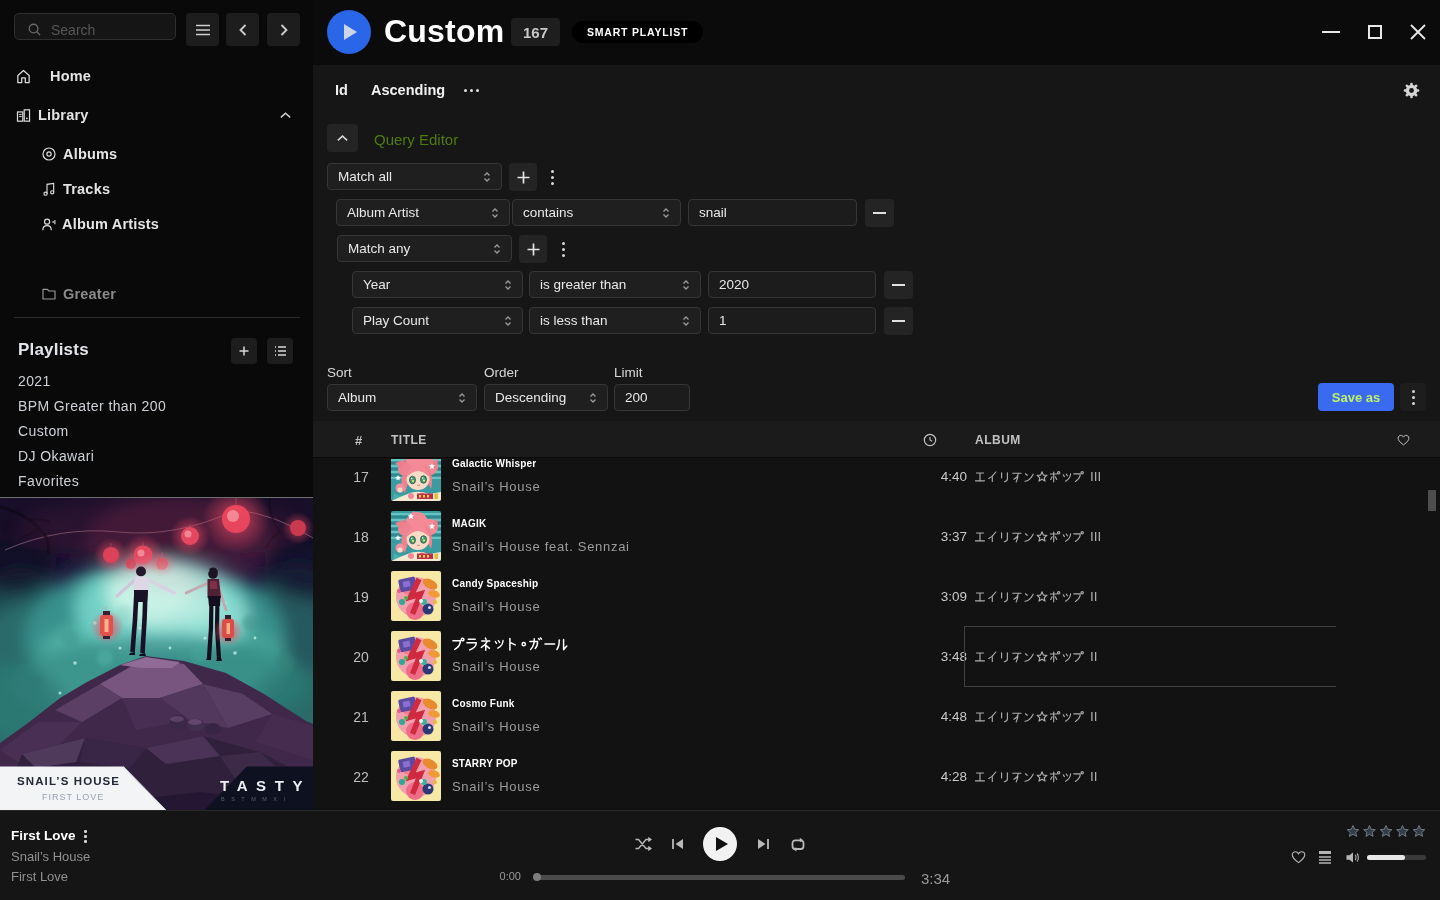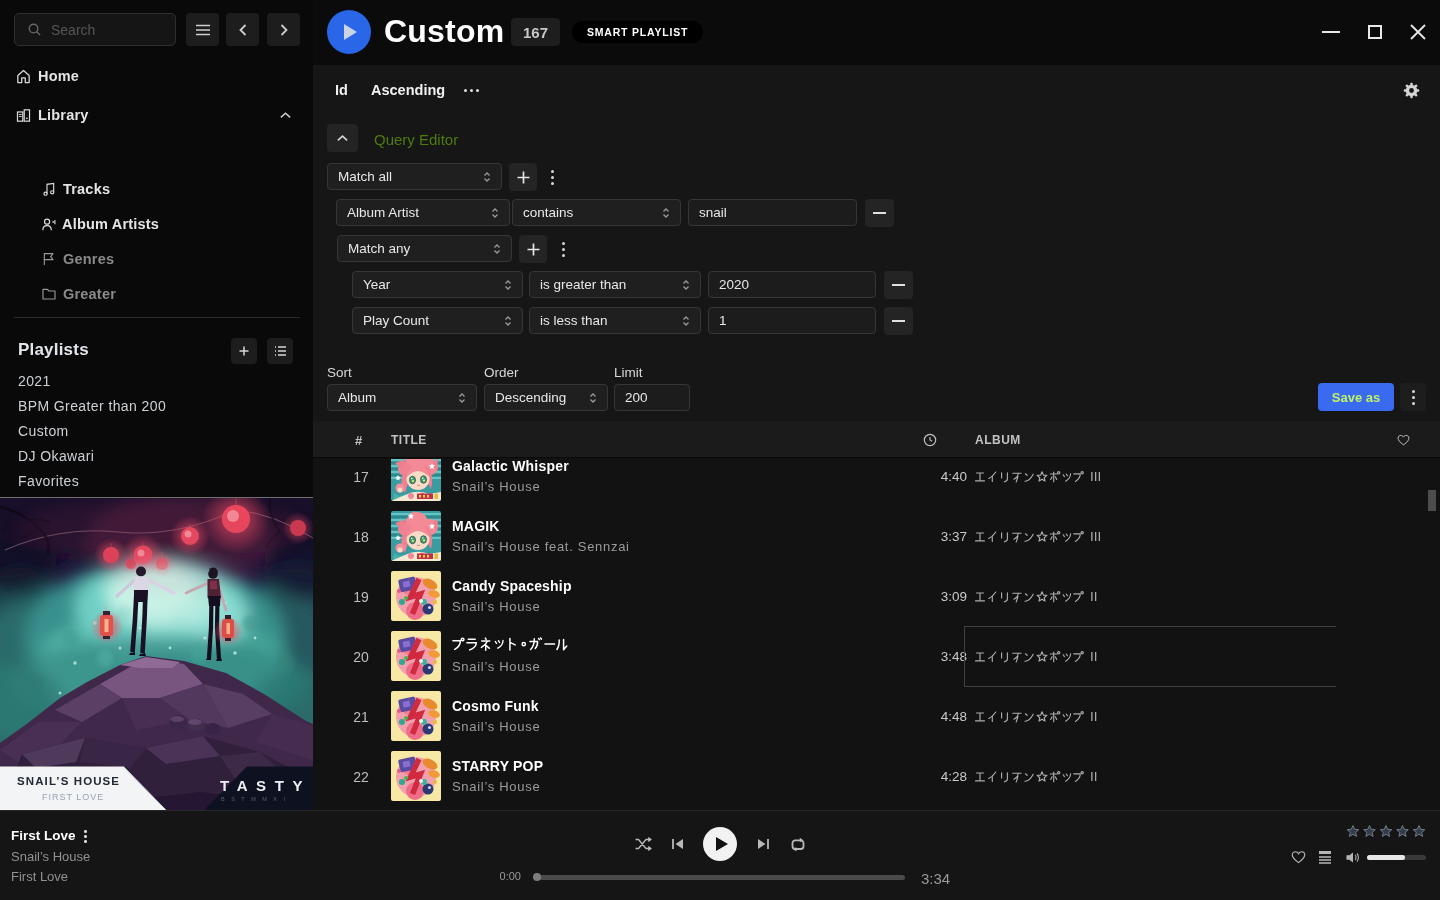--- a/index.html
+++ b/index.html
@@ -27,21 +27,21 @@
 
   .navitem { position:absolute; left:0; width:313px; height:34px; display:flex; align-items:center; }
   .navitem .txt { font-weight:bold; font-size:14.5px; letter-spacing:.2px; }
   .bright { color:#e4e4e4; }
   .dim { color:#8a8a8a; }
   .plitem { position:absolute; left:18px; color:#cdd1d6; font-size:14px; letter-spacing:.4px; }
 
   .row { position:absolute; left:0; width:1127px; height:60px; }
   .rnum { position:absolute; left:30px; width:36px; text-align:center; top:22px; color:#bdbdbd; font-size:14px; }
   .rthumb { position:absolute; left:78px; top:4px; width:50px; height:50px; border-radius:2px; overflow:hidden; }
-  .rtitle { position:absolute; left:139px; top:11px; color:#ffffff; font-weight:bold; font-size:14px; letter-spacing:.2px; }
+  .rtitle { position:absolute; left:139px; top:11px; color:#ffffff; font-weight:bold; font-size:10px; letter-spacing:.2px; }
   .rsub { position:absolute; left:139px; top:32px; color:#9b9b9b; font-size:13px; letter-spacing:.7px; }
   .rdur { position:absolute; left:578px; width:76px; top:22px; text-align:right; color:#c9c9c9; font-size:13.5px; }
   .ralb { position:absolute; left:662px; top:22px; color:#ababab; font-size:13.5px; display:flex; align-items:center; gap:5px; }
   .kt g { fill:none; stroke:currentColor; stroke-width:1.15; stroke-linecap:round; stroke-linejoin:round; }
 </style>
 </head>
 <body>
 
 <svg width="0" height="0" style="position:absolute;">
 <defs>
@@ -147,21 +147,21 @@
   <circle cx="33" cy="31" r="3" fill="#38b39f"></circle>
   <circle cx="8" cy="20" r="2" fill="#e8578a"></circle>
   <circle cx="30" cy="30" r="2" fill="#f7f3ea"></circle>
   <circle cx="44" cy="31" r="2" fill="#e8b93a"></circle>
 </g>
 </defs>
 </svg>
 
 <div id="sidebar">
 
-  <div class="abs" style="left:14px;top:13px;width:162px;height:33px;background:#151515;border:1px solid #2f2f2f;border-radius:5px;">
+  <div class="abs" style="left:14px;top:13px;width:162px;height:27px;background:#151515;border:1px solid #2f2f2f;border-radius:5px;">
     <svg width="15" height="15" viewBox="0 0 16 16" style="position:absolute;left:12px;top:8px;">
       <circle cx="7" cy="7" r="4.6" fill="none" stroke="#6b6b6b" stroke-width="1.4"></circle>
       <path d="M10.4 10.4 L14 14" stroke="#6b6b6b" stroke-width="1.4"></path>
     </svg>
     <span style="position:absolute;left:36px;top:8px;color:#565656;font-size:14px;">Search</span>
   </div>
   <div class="sq" style="left:186px;top:13px;width:33px;height:33px;background:#1d1d1d;">
     <svg width="16" height="14" viewBox="0 0 16 14">
       <path d="M1 2.5 H15 M1 7 H15 M1 11.5 H15" stroke="#cfcfcf" stroke-width="1.6"></path>
     </svg>
@@ -174,55 +174,56 @@
   <div class="sq" style="left:267px;top:13px;width:33px;height:33px;background:#1d1d1d;">
     <svg width="12" height="14" viewBox="0 0 12 14">
         <path d="M3.5 2 L8.5 7 L3.5 12" fill="none" stroke="#cfcfcf" stroke-width="1.8"></path>
       </svg>
   </div>
 
   <div class="navitem" style="top:59px;">
     <svg width="17" height="17" viewBox="0 0 24 24" style="margin-left:15px;">
       <path d="M4 10.5 L12 3.5 L20 10.5 V20.5 H14.5 V14 H9.5 V20.5 H4 Z" fill="none" stroke="#dcdcdc" stroke-width="1.8" stroke-linejoin="round"></path>
     </svg>
-    <span class="txt bright" style="margin-left:6px;">Home</span>
+    <span class="txt bright" style="margin-left:18px;">Home</span>
   </div>
   <div class="navitem" style="top:98px;">
     <svg width="17" height="17" viewBox="0 0 24 24" style="margin-left:15px;">
       <rect x="3.5" y="7" width="7.5" height="13" fill="none" stroke="#dcdcdc" stroke-width="1.7"></rect>
       <rect x="13" y="4" width="7.5" height="16" fill="none" stroke="#dcdcdc" stroke-width="1.7"></rect>
       <path d="M5.5 10.5 H9.5 M5.5 13.5 H9.5" stroke="#dcdcdc" stroke-width="1.3"></path>
       <circle cx="16.7" cy="16" r="1.3" fill="#dcdcdc"></circle>
     </svg>
     <span class="txt bright" style="margin-left:6px;">Library</span>
     <svg width="13" height="9" viewBox="0 0 14 9" style="position:absolute;right:21px;">
       <path d="M2 6.5 L7 2 L12 6.5" fill="none" stroke="#cfcfcf" stroke-width="1.6"></path>
     </svg>
   </div>
+  <div class="navitem" style="top:137px;">
+    <svg width="16" height="16" viewBox="0 0 24 24" style="margin-left:41px;">
+      <circle cx="12" cy="12" r="9" fill="none" stroke="#dcdcdc" stroke-width="1.8"></circle>
+      <circle cx="12" cy="12" r="3.2" fill="none" stroke="#dcdcdc" stroke-width="1.8"></circle>
+    </svg>
+    <span class="txt bright" style="margin-left:6px;">Albums</span>
+  </div>
   <div class="navitem" style="top:172px;">
     <svg width="16" height="16" viewBox="0 0 24 24" style="margin-left:41px;">
       <path d="M9 19 V5 L19 3.5 V17" fill="none" stroke="#dcdcdc" stroke-width="1.7"></path>
       <circle cx="6.8" cy="19" r="2.4" fill="none" stroke="#dcdcdc" stroke-width="1.7"></circle>
       <circle cx="16.8" cy="17" r="2.4" fill="none" stroke="#dcdcdc" stroke-width="1.7"></circle>
     </svg>
     <span class="txt bright" style="margin-left:6px;">Tracks</span>
   </div>
   <div class="navitem" style="top:207px;">
     <svg width="17" height="17" viewBox="0 0 24 24" style="margin-left:40px;">
       <circle cx="10" cy="8" r="3.6" fill="none" stroke="#dcdcdc" stroke-width="1.7"></circle>
       <path d="M4 20 C4 15.5 7 13.5 10 13.5 C13 13.5 16 15.5 16 20" fill="none" stroke="#dcdcdc" stroke-width="1.7"></path>
       <path d="M18.5 7 V10 M21 5.5 V11.5" stroke="#dcdcdc" stroke-width="1.6"></path>
     </svg>
     <span class="txt bright" style="margin-left:5px;">Album Artists</span>
-  </div>
-  <div class="navitem" style="top:242px;">
-    <svg width="16" height="16" viewBox="0 0 24 24" style="margin-left:41px;">
-      <path d="M5 21 V4 H18 L14.5 8.5 L18 13 H5" fill="none" stroke="#9a9a9a" stroke-width="1.7" stroke-linejoin="round"></path>
-    </svg>
-    <span class="txt dim" style="margin-left:6px;">Genres</span>
   </div>
   <div class="navitem" style="top:277px;">
     <svg width="16" height="16" viewBox="0 0 24 24" style="margin-left:41px;">
       <path d="M3 19.5 V5 H9.5 L12 7.5 H21 V19.5 Z" fill="none" stroke="#9a9a9a" stroke-width="1.7" stroke-linejoin="round"></path>
     </svg>
     <span class="txt dim" style="margin-left:6px;">Greater</span>
   </div>
 
   <div class="abs" style="left:14px;top:317px;width:286px;height:1px;background:#2b2b2b;"></div>
 

